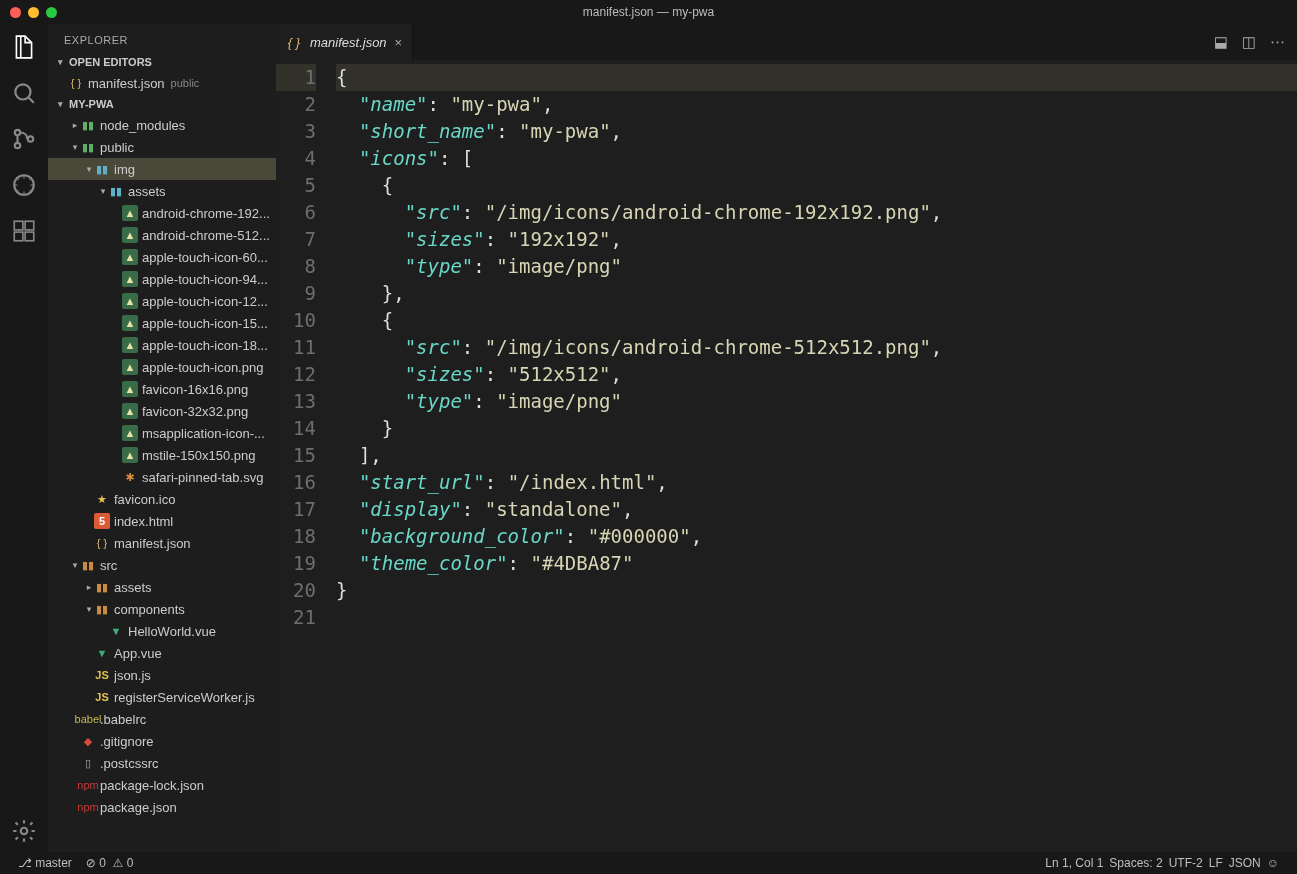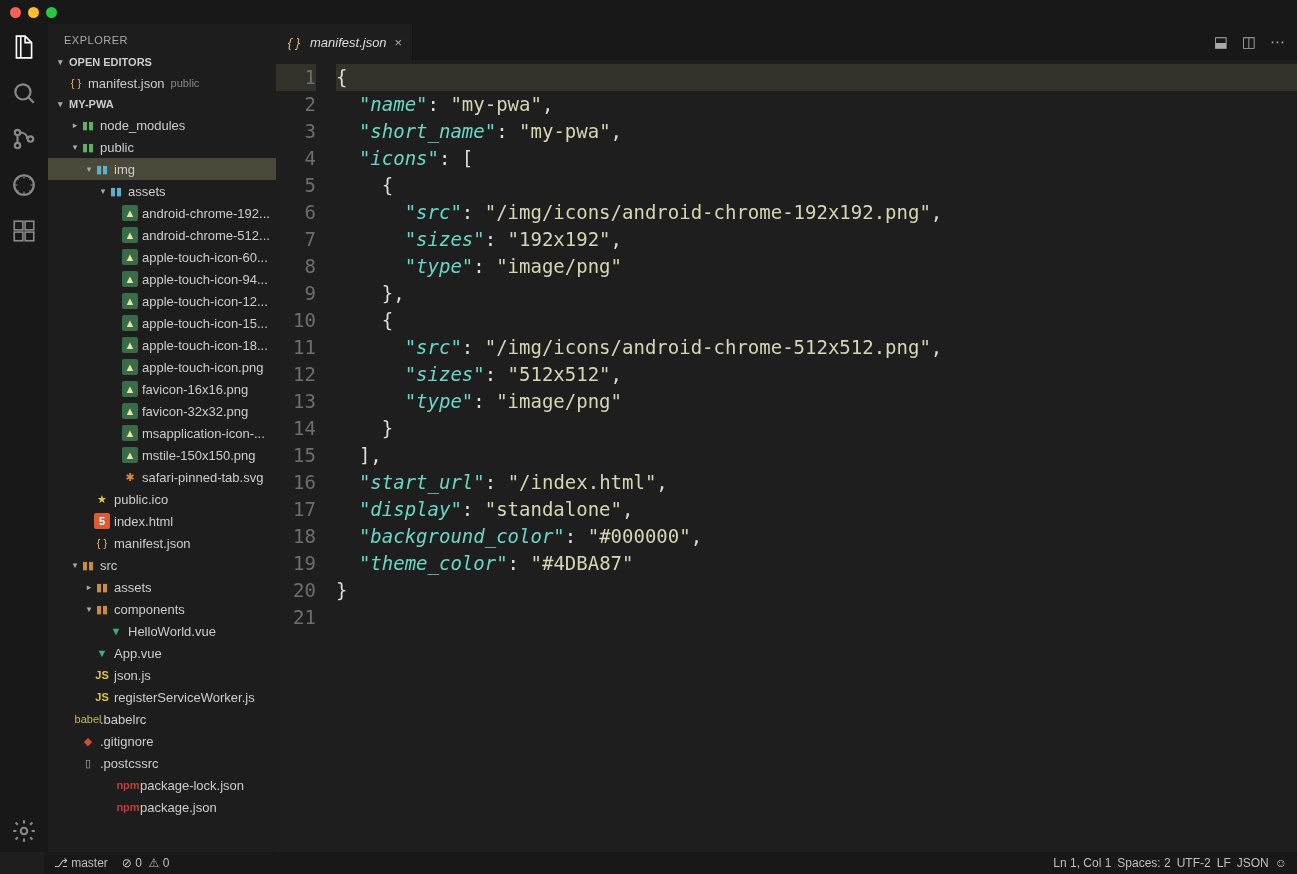--- a/index.html
+++ b/index.html
@@ -78,49 +78,50 @@
 .gutter div { height: 27px; }
 .gutter div.hl { background:#32322a; }
 .lines { flex:1; padding-top:4px; white-space:pre; color:#ddd; position:relative; }
 .lines .ln { height:27px; }
 .lines .ln.hl { background:#32322a; }
 .k { color:#69d7c7; font-style:italic; }
 .s { color:#d6d6b5; }
 .p { color:#ddd; }
 .status {
   height: 22px; background:#181818; color:#bfbfbf; font-size:12px;
-  display:flex; align-items:center; padding: 0 10px; gap:14px;margin-left:44px;
+  display:flex; align-items:center; padding: 0 18px; gap:14px;
 }
 .status .right { margin-left:auto; display:flex; gap:6px; align-items:center; }
 .status span { cursor:pointer; }
 svg { width:100%; height:100%; }
 .ic-json { color:#e4b871; }
 .ic-folder { color:#5fae67; }
 .ic-folder-src { color:#c88b3f; }
 .ic-img { color:#5cb0c9; }
 .ic-img-bg { background:#3a6b49; color:#e4e4a6; font-size:8px; font-weight:700; border-radius:2px; padding:1px 2px; width:auto; }
 .ic-html { background:#de5a36; color:#fff; font-size:9px; font-weight:700; border-radius:2px; width:14px; height:14px; }
 .ic-js { color:#e0c04f; font-weight:700; font-size:10px; }
 .ic-vue { color:#3fae7a; }
 .ic-bug { color:#d88b3a; }
 .ic-fav { color:#e0c04f; }
 .ic-git { color:#d44a36; }
 .ic-babel { color:#c9b64f; font-size:7px; }
 .ic-file { color:#aaa; }
-.ic-npm { color:#c33b3b; font-size:8px; font-weight:700;margin-left:40px; }
+.ic-npm { color:#c33b3b; font-size:8px; font-weight:400; }
 </style>
 </head>
 <body>
 
 <div class="title-bar">
   <div class="traffic">
     <div class="dot red"></div>
     <div class="dot yellow"></div>
     <div class="dot green"></div>
   </div>
+  <div class="title-text">manifest.json — my-pwa</div>
 </div>
 
 <div class="main">
   <div class="activity-bar">
     <div class="act active">
         <svg viewBox="0 0 24 24" fill="none" stroke="currentColor" stroke-width="1.5">
           <path d="M13 2H5v20h14V8z"></path>
           <path d="M13 2v6h6"></path>
           <path d="M9 2v20"></path>
         </svg>
@@ -277,21 +278,21 @@
         <div class="row">
           <span class="indent" style="width:64px"></span>
           <span class="tw"></span>
           <span class="ic ic-bug">✱</span>
           <span class="fname">safari-pinned-tab.svg</span>
         </div>
         <div class="row">
           <span class="indent" style="width:36px"></span>
           <span class="tw"></span>
           <span class="ic ic-fav">★</span>
-          <span class="fname">public.ico</span>
+          <span class="fname">favicon.ico</span>
         </div>
         <div class="row">
           <span class="indent" style="width:36px"></span>
           <span class="tw"></span>
           <span class="ic ic-html">5</span>
           <span class="fname">index.html</span>
         </div>
         <div class="row">
           <span class="indent" style="width:36px"></span>
           <span class="tw"></span>

